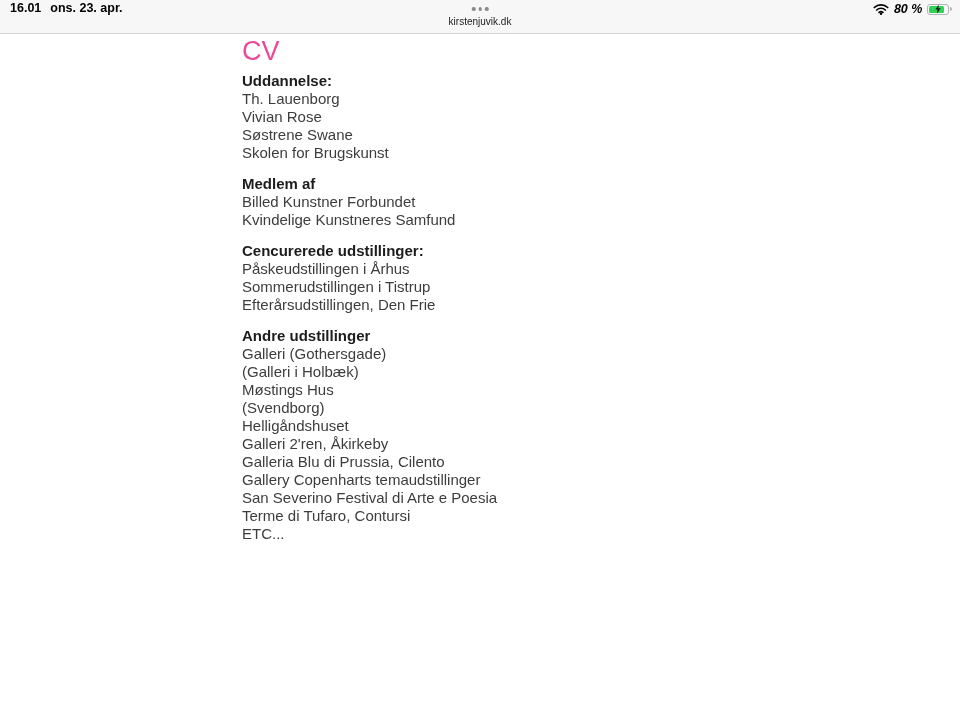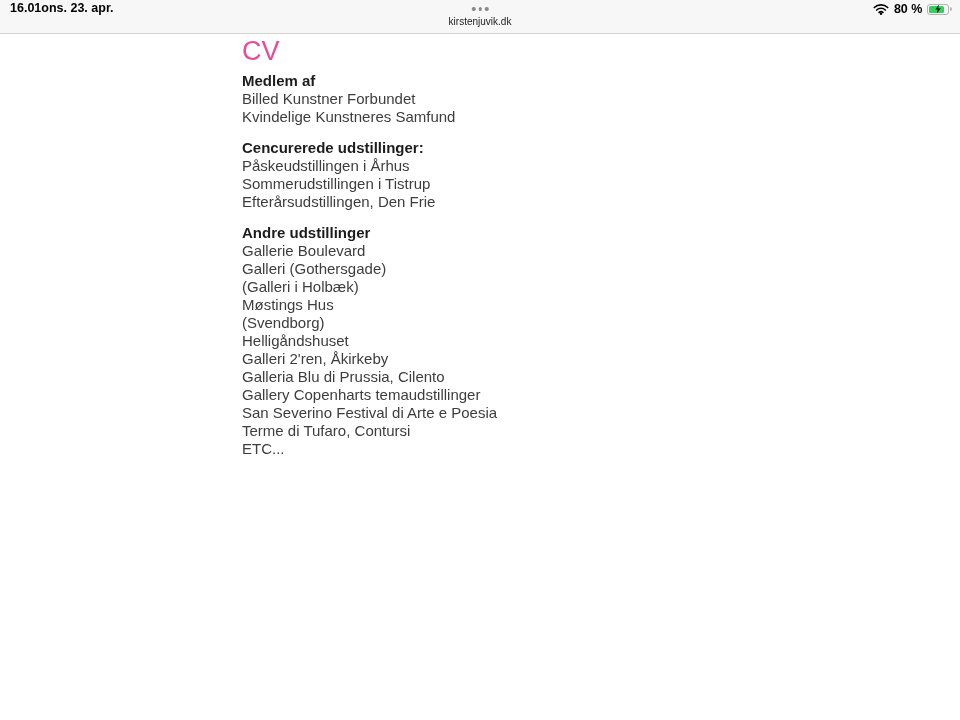--- a/index.html
+++ b/index.html
@@ -14,21 +14,21 @@
 
   
   .statusbar {
     position: relative;
     height: 34px;
     background: #f7f7f8;
     border-bottom: 1px solid #d4d4d6;
   }
   .sb-left {
     position: absolute; left: 10px; top: 1px;
-    display: flex; align-items: center;
+    display: flex; gap: 9px; align-items: center;
     font-size: 12.5px; font-weight: 600; color: #000;
     line-height: 14px;
   }
   .dots-button {
     position: absolute; left: 50%; top: 5px;
     transform: translateX(-50%);
     display: flex; gap: 3px; align-items: center;
     background: none; border: none; padding: 2px; cursor: pointer;
   }
   .dots-button .dot {
@@ -38,20 +38,21 @@
   .sb-url {
     position: absolute; left: 0; right: 0; top: 15px;
     text-align: center;
     font-size: 10px; color: #1c1c1e; line-height: 14px;
   }
   .sb-right {
     position: absolute; right: 8px; top: 2px;
     display: flex; align-items: center; gap: 5px;
     font-size: 12.5px; font-weight: 600; color: #000;
     line-height: 14px;
+    font-style: italic;
   }
   .wifi-svg { display: block; }
   .battery {
     position: relative;
     width: 22px; height: 11px;
     border: 1px solid #b4b4b6;
     border-radius: 3px;
     padding: 1px;
     display: flex; align-items: stretch;
   }
@@ -129,33 +130,39 @@
       </span>
       <span class="battery-cap"></span>
     </span>
   </div>
 </header>
 
 <main class="page">
   <h1 class="page-title">CV</h1>
   <div>
       <div class="section">
+        <div class="section-heading">Uddannelse:</div>
+        <div class="section-line">Th. Lauenborg</div>
+        <div class="section-line">Vivian Rose</div>
+        <div class="section-line">Søstrene Swane</div>
+        <div class="section-line">Skolen for Brugskunst</div>
+      </div>
+      <div class="section">
         <div class="section-heading">Medlem af</div>
         <div class="section-line">Billed Kunstner Forbundet</div>
         <div class="section-line">Kvindelige Kunstneres Samfund</div>
       </div>
       <div class="section">
         <div class="section-heading">Cencurerede udstillinger:</div>
         <div class="section-line">Påskeudstillingen i Århus</div>
         <div class="section-line">Sommerudstillingen i Tistrup</div>
         <div class="section-line">Efterårsudstillingen, Den Frie</div>
       </div>
       <div class="section large-gap">
         <div class="section-heading">Andre udstillinger</div>
-        <div class="section-line">Gallerie Boulevard</div>
         <div class="section-line">Galleri (Gothersgade)</div>
         <div class="section-line">(Galleri i Holbæk)</div>
         <div class="section-line">Møstings Hus</div>
         <div class="section-line">(Svendborg)</div>
         <div class="section-line">Helligåndshuset</div>
         <div class="section-line">Galleri 2'ren, Åkirkeby</div>
         <div class="section-line">Galleria Blu di Prussia, Cilento</div>
         <div class="section-line">Gallery Copenharts temaudstillinger</div>
         <div class="section-line">San Severino Festival di Arte e Poesia</div>
         <div class="section-line">Terme di Tufaro, Contursi</div>

